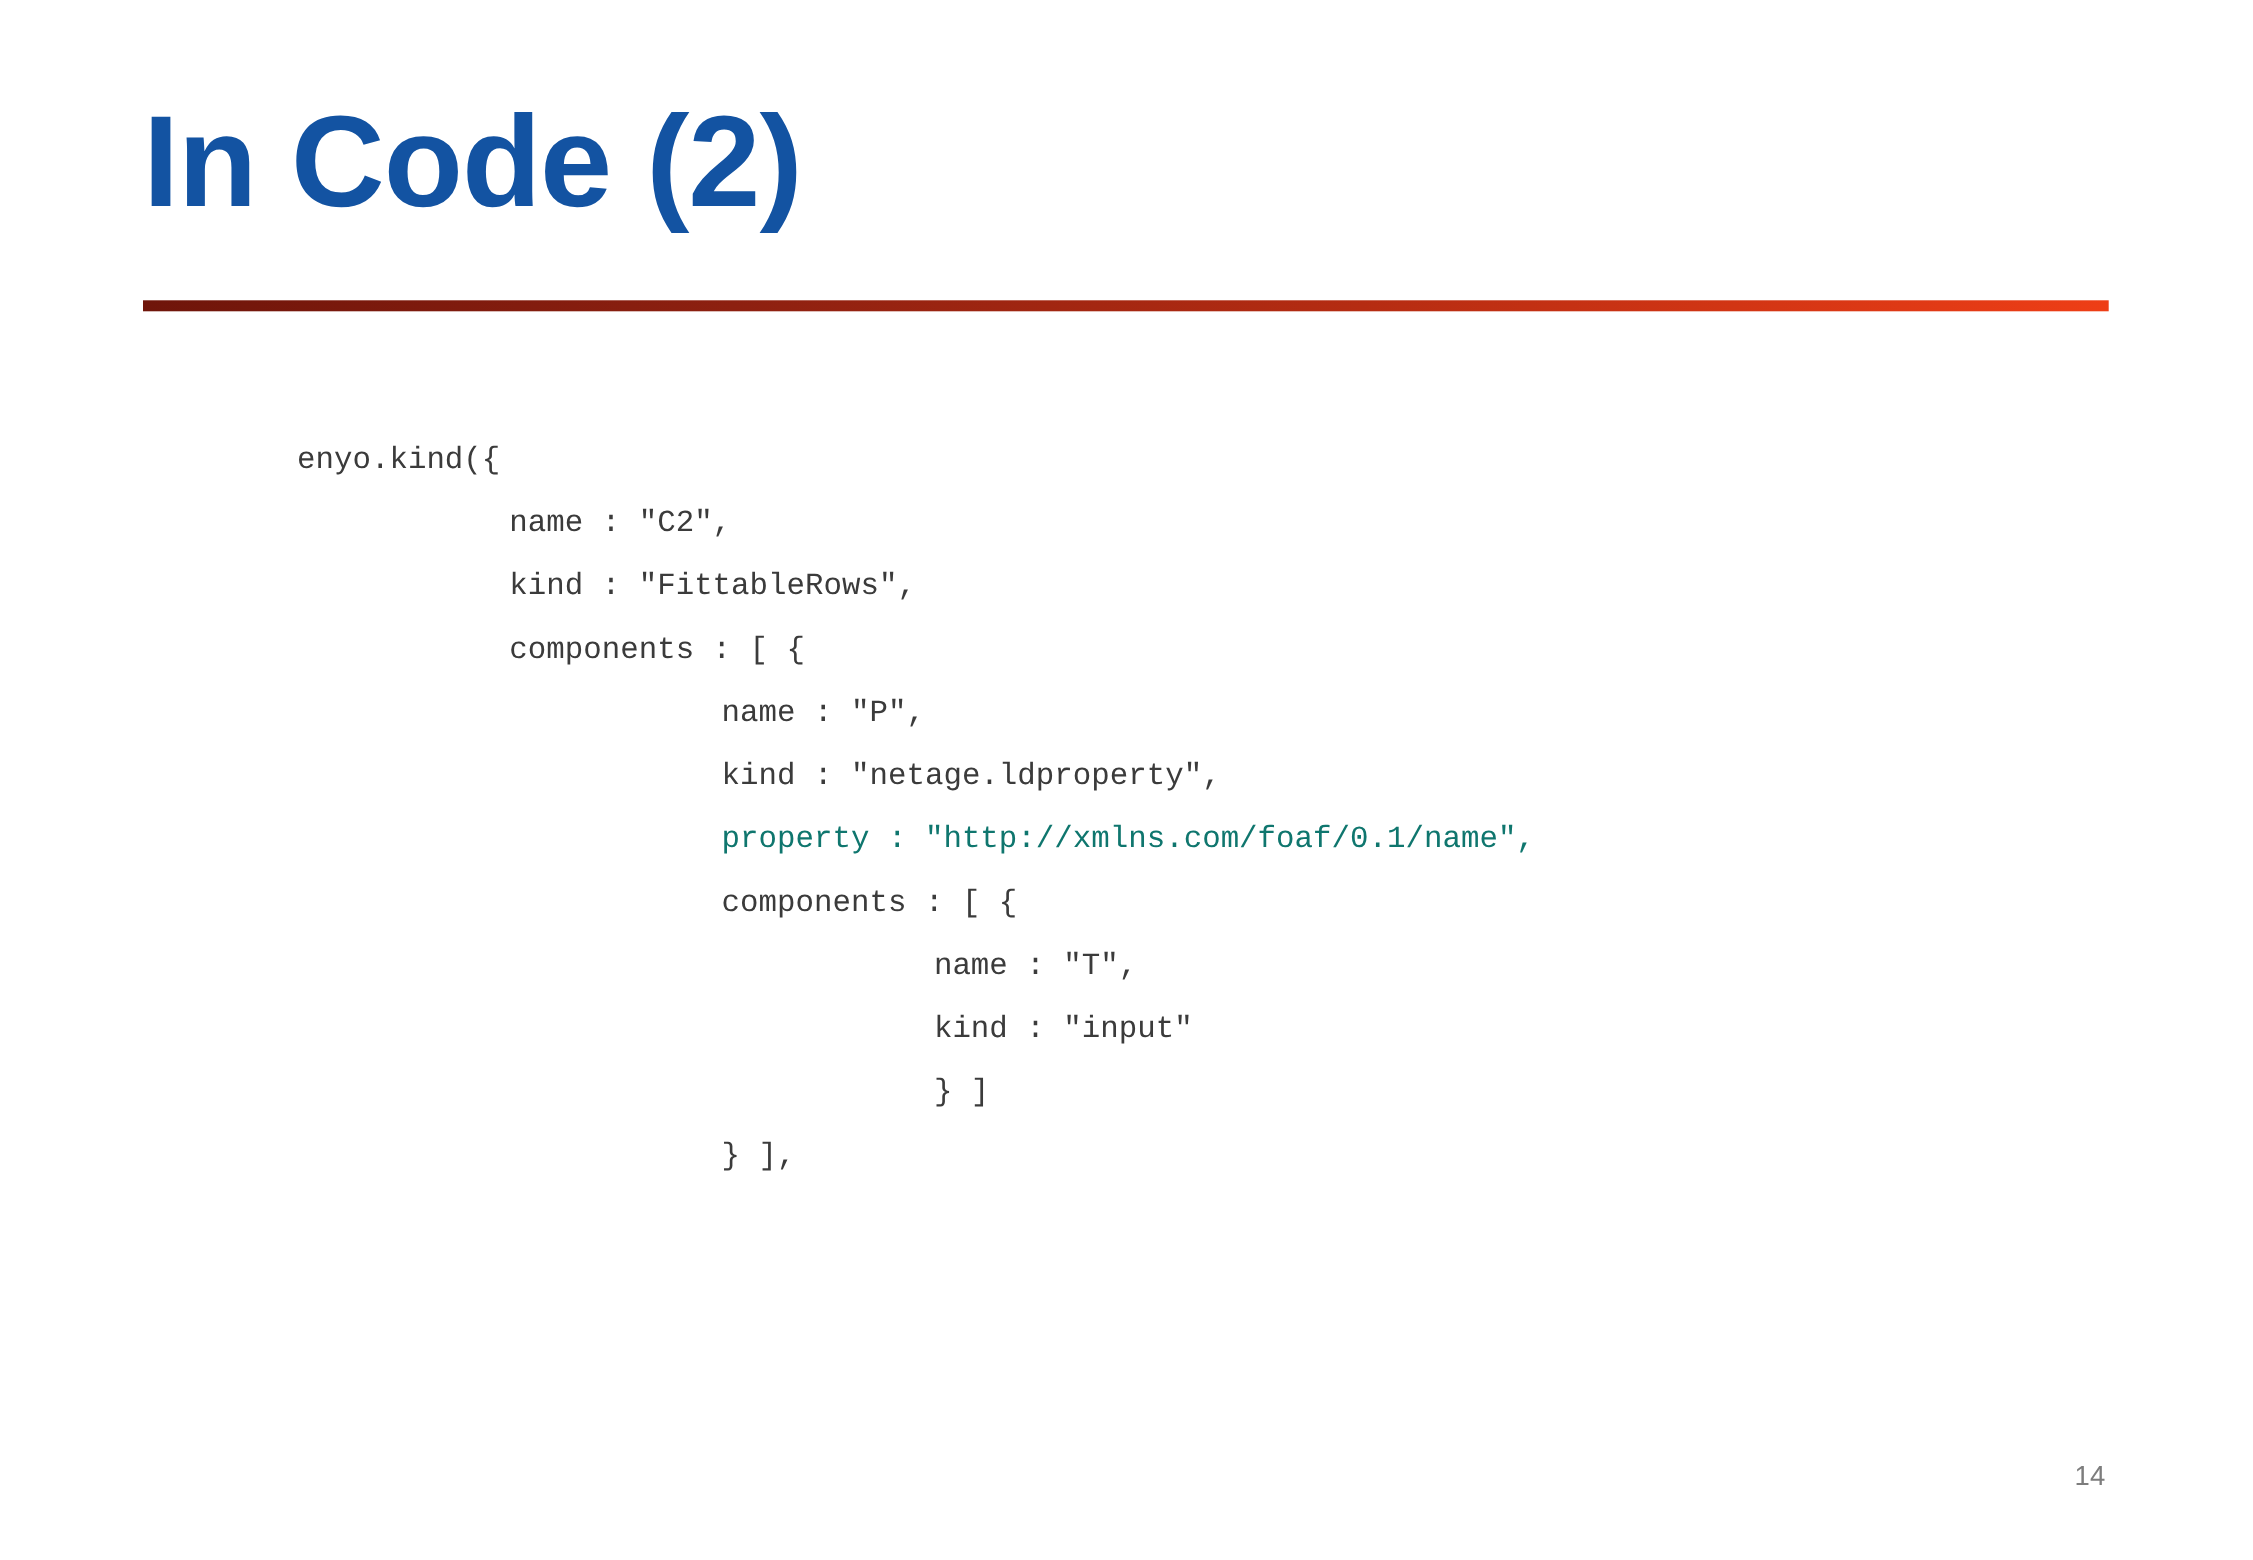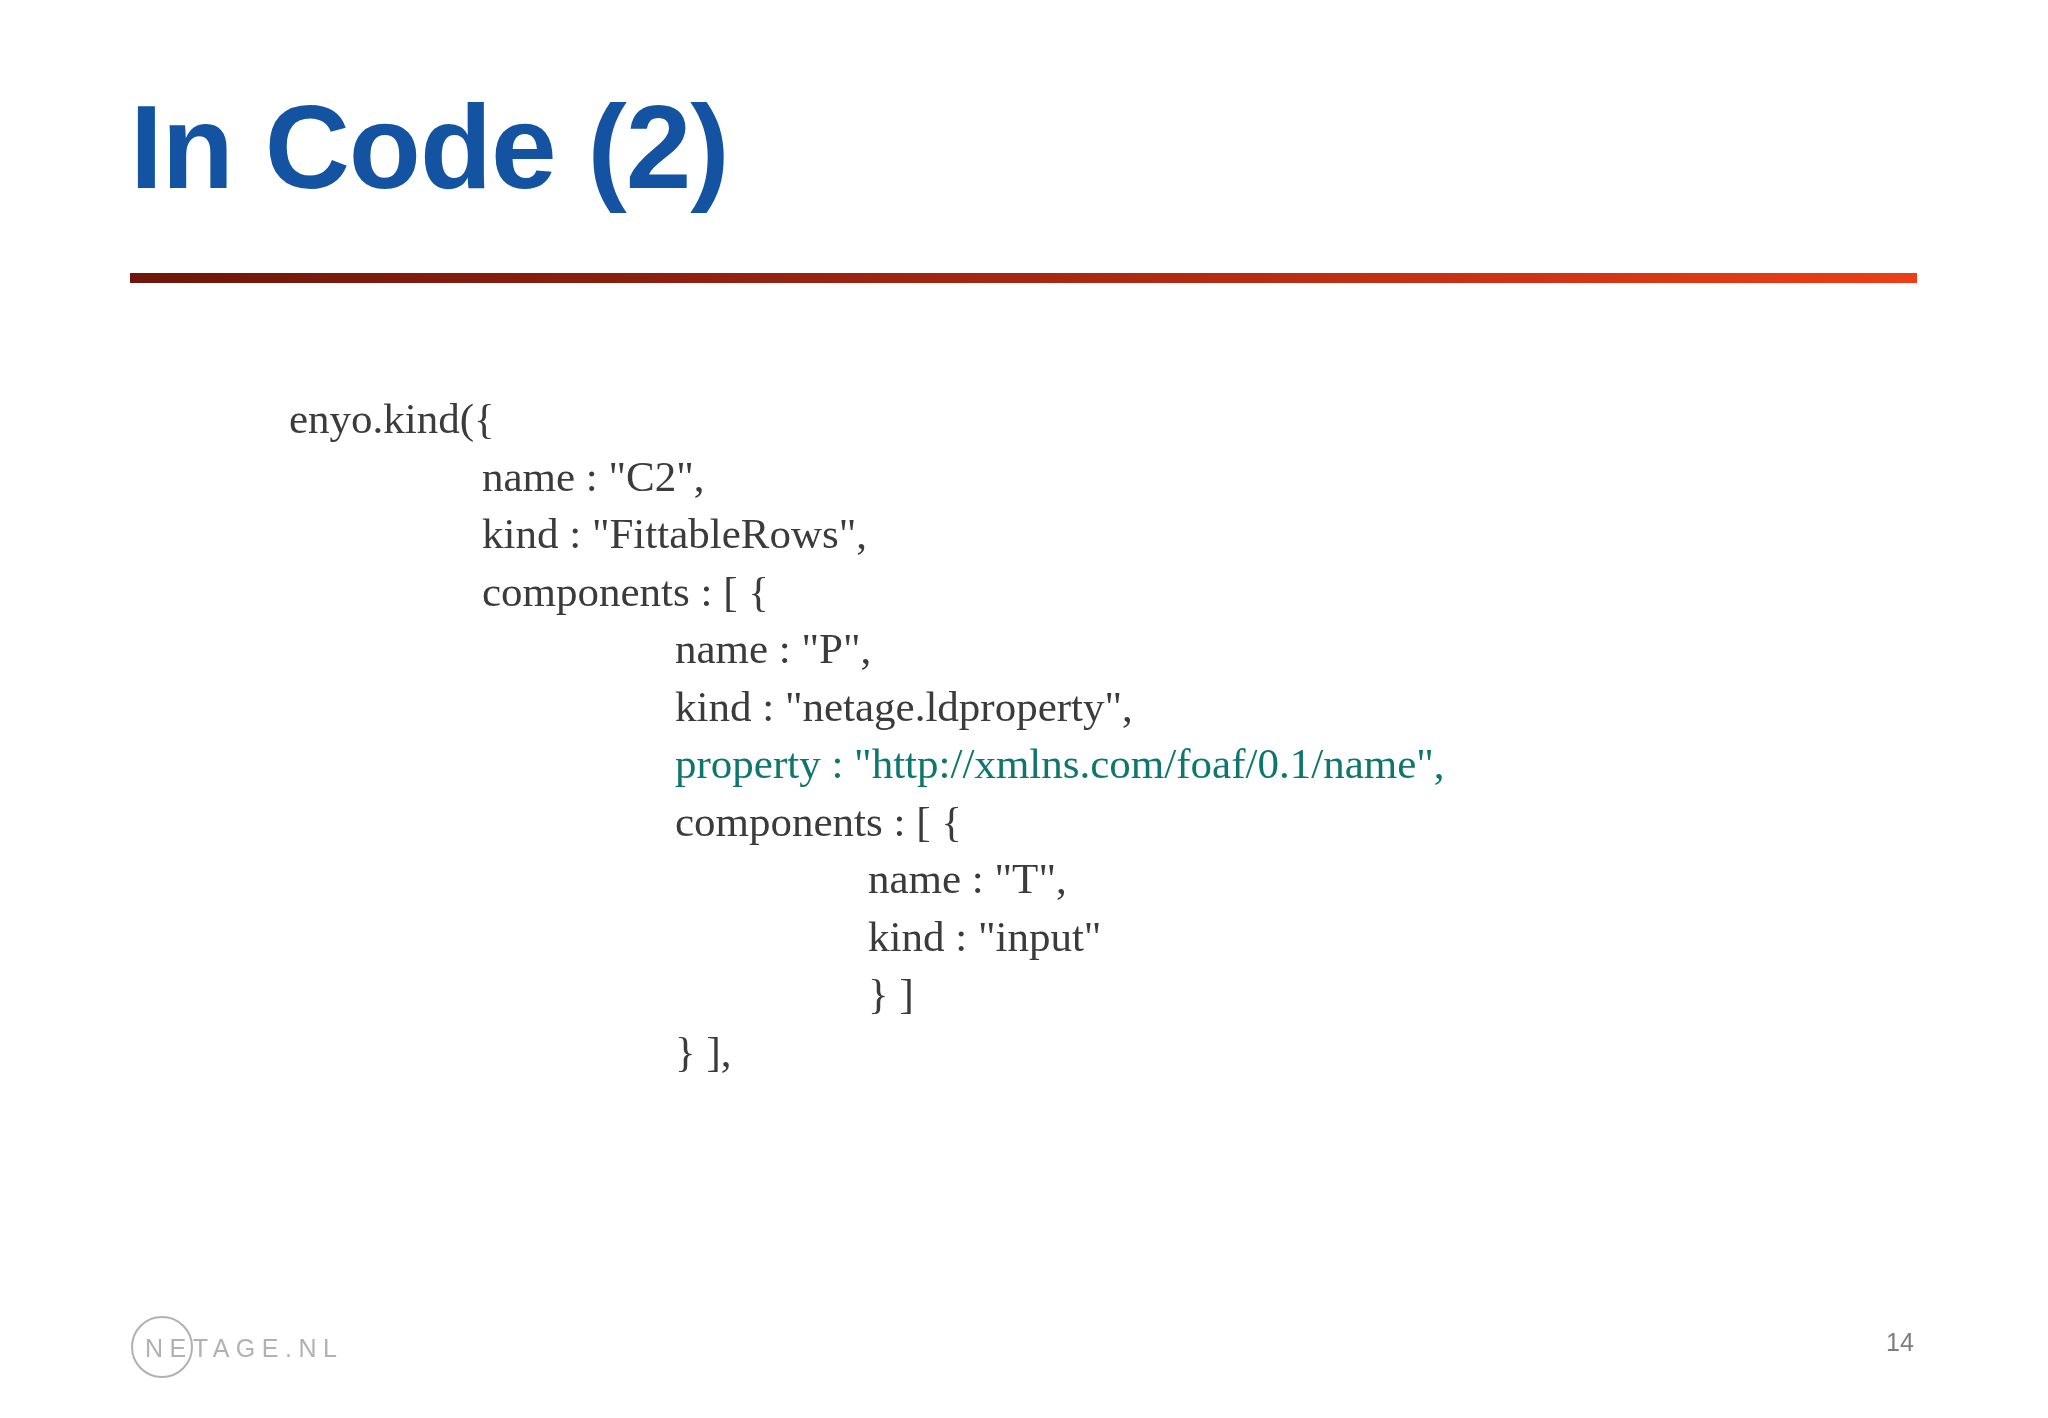--- a/index.html
+++ b/index.html
@@ -34,24 +34,24 @@
     position: absolute;
     left: 130px;
     top: 273px;
     width: 1787px;
     height: 10px;
     background: linear-gradient(to right, #6f150a 0%, #8d2010 30%, #b52c12 62%, #ee3e16 100%);
   }
   
   .code-block {
     position: absolute;
-    left: 289px;
+    left: 270px;
     top: 390px;
-    font-family: Liberation Serif, serif;
-    font-size: 43px;
+    font-family: Liberation Mono, monospace;
+    font-size: 28px;
     line-height: 57.5px;
     color: #3b3b3b;
     white-space: pre;
   }
   .code-line { min-height: 57.5px; }
   .indent-0 { padding-left: 0; }
   .indent-1 { padding-left: 193px; }
   .indent-2 { padding-left: 386px; }
   .indent-3 { padding-left: 579px; }
   .code-line.highlight { color: #0f766e; }
@@ -96,20 +96,16 @@
 <body>
 
 <div class="slide">
 
   <h1 class="slide-title">In Code (2)</h1>
 
   <div class="title-rule"></div>
 
   <div class="code-block"><div class="code-line indent-0">enyo.kind({</div><div class="code-line indent-1">name : "C2",</div><div class="code-line indent-1">kind : "FittableRows",</div><div class="code-line indent-1">components : [ {</div><div class="code-line indent-2">name : "P",</div><div class="code-line indent-2">kind : "netage.ldproperty",</div><div class="code-line indent-2 highlight">property : "http://xmlns.com/foaf/0.1/name",</div><div class="code-line indent-2">components : [ {</div><div class="code-line indent-3">name : "T",</div><div class="code-line indent-3">kind : "input"</div><div class="code-line indent-3">} ]</div><div class="code-line indent-2">} ],</div></div>
 
-  <div class="footer-logo">
-    <span class="logo-circle"></span>
-    <span class="logo-text">NETAGE.NL</span>
-  </div>
 
   <div class="page-number">14</div>
 
 </div>
 
 </body></html>

